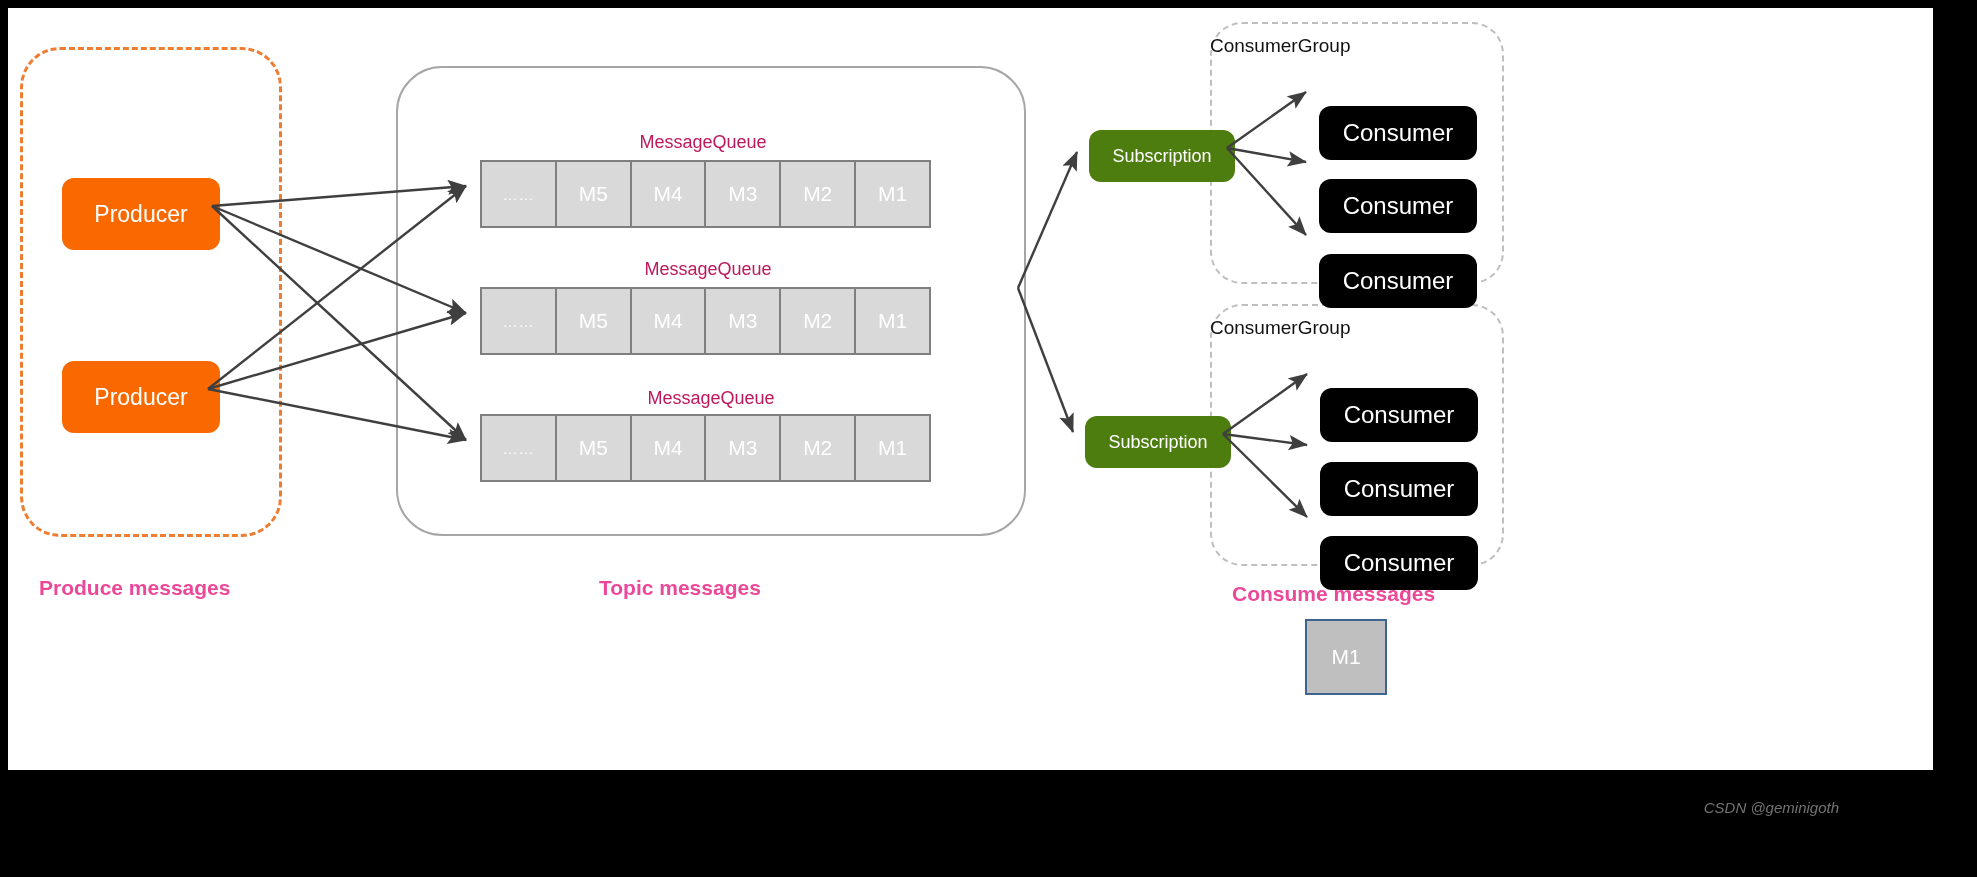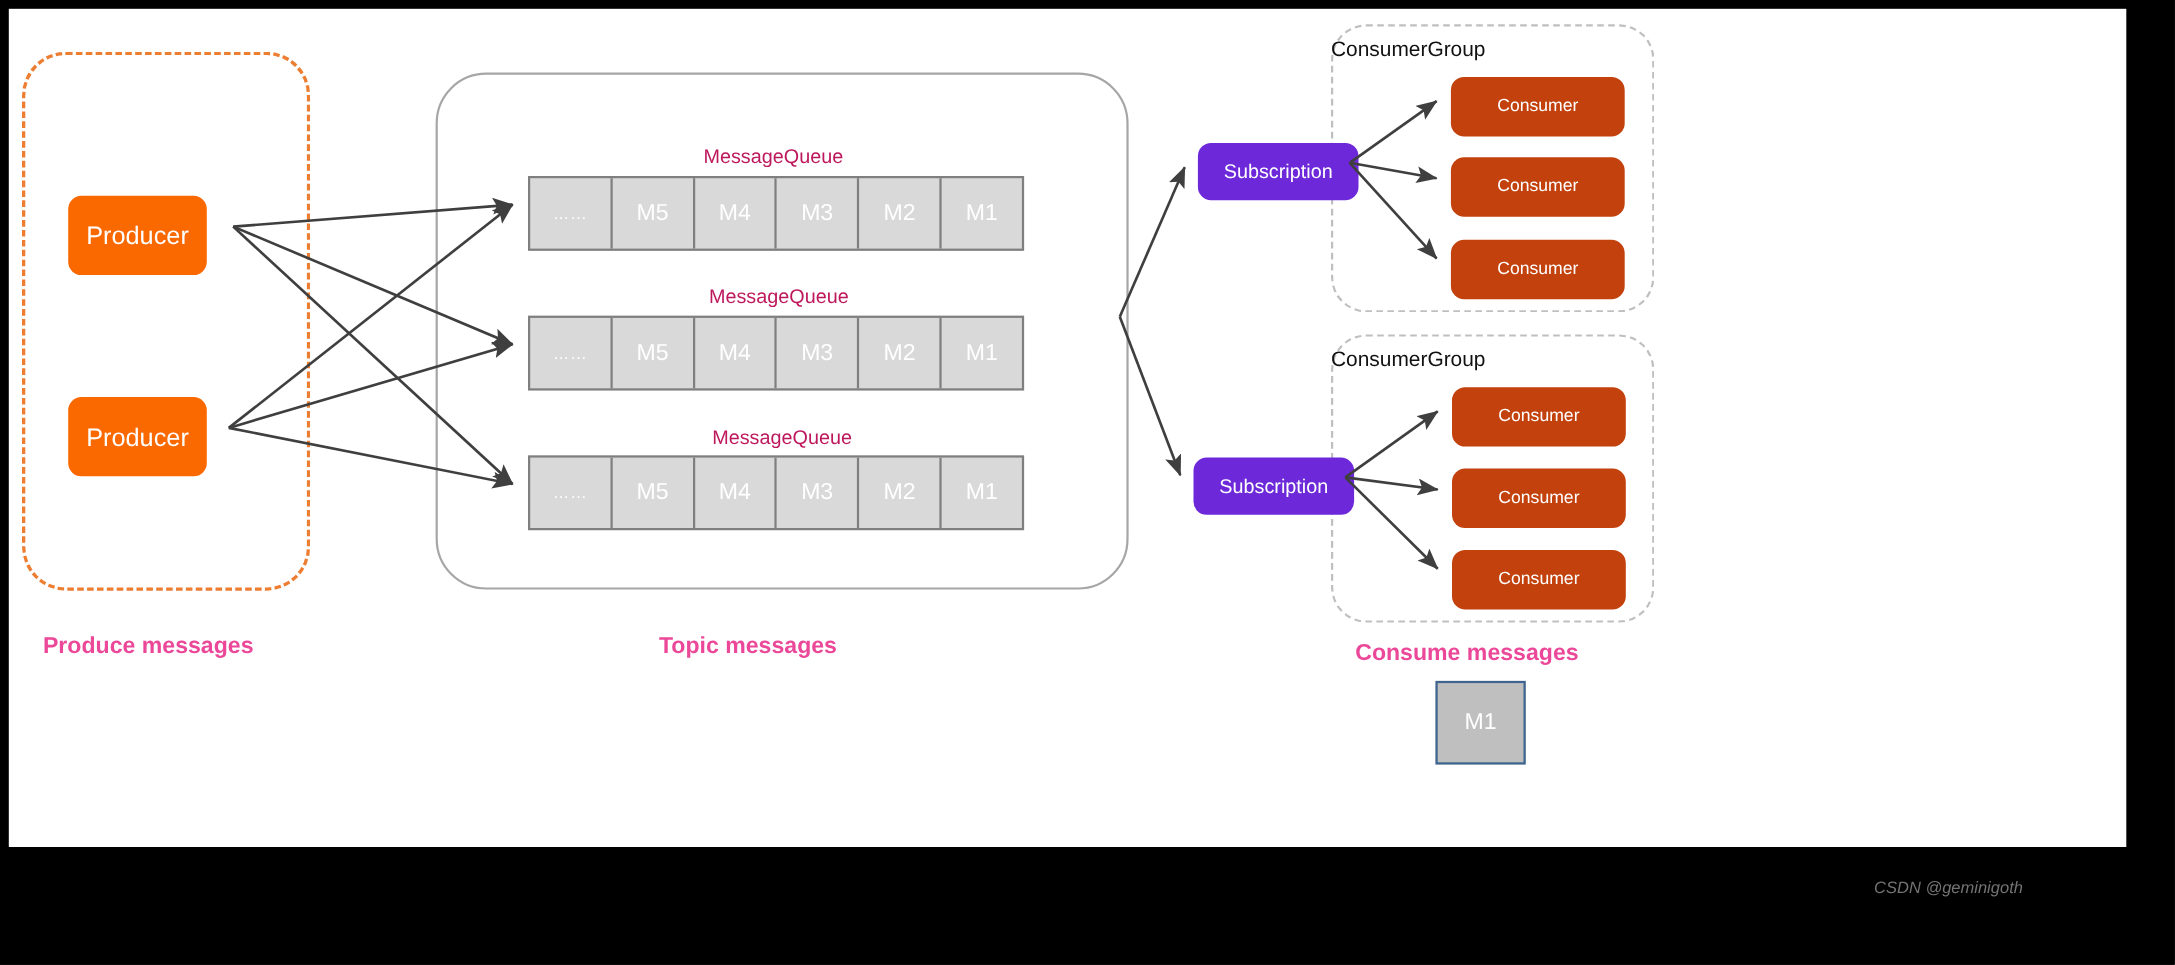--- a/index.html
+++ b/index.html
@@ -124,42 +124,43 @@
     align-items: center;
     justify-content: center;
     color: #ffffff;
     box-sizing: border-box;
   }
 
   .producer {
     background: #FA6800;
     border-radius: 12px;
     font-size: 23px;
-    width: 126px;
+    width: 158px;
     height: 72px;
   }
   .producer-1 { left: 54px;  top: 170px; }
   .producer-2 { left: 54px;  top: 353px; }
 
   .subscription {
-    background: #6d28d9;
+    background: #4d7c0f;
     border-radius: 12px;
     font-size: 18px;
     width: 146px;
     height: 52px;
   }
   .subscription-1 { left: 1081px; top: 122px; }
   .subscription-2 { left: 1077px; top: 408px; }
 
   .consumer {
-    background: #c2410c;
+    background: #000000;
     border-radius: 12px;
-    font-size: 16px;
+    font-size: 24px;
     width: 158px;
     height: 54px;
+    margin-top: 36px;
   }
   .consumer-1 { left: 1311px; top: 62px; }
   .consumer-2 { left: 1311px; top: 135px; }
   .consumer-3 { left: 1311px; top: 210px; }
   .consumer-4 { left: 1312px; top: 344px; }
   .consumer-5 { left: 1312px; top: 418px; }
   .consumer-6 { left: 1312px; top: 492px; }
 
   
   .caption {

